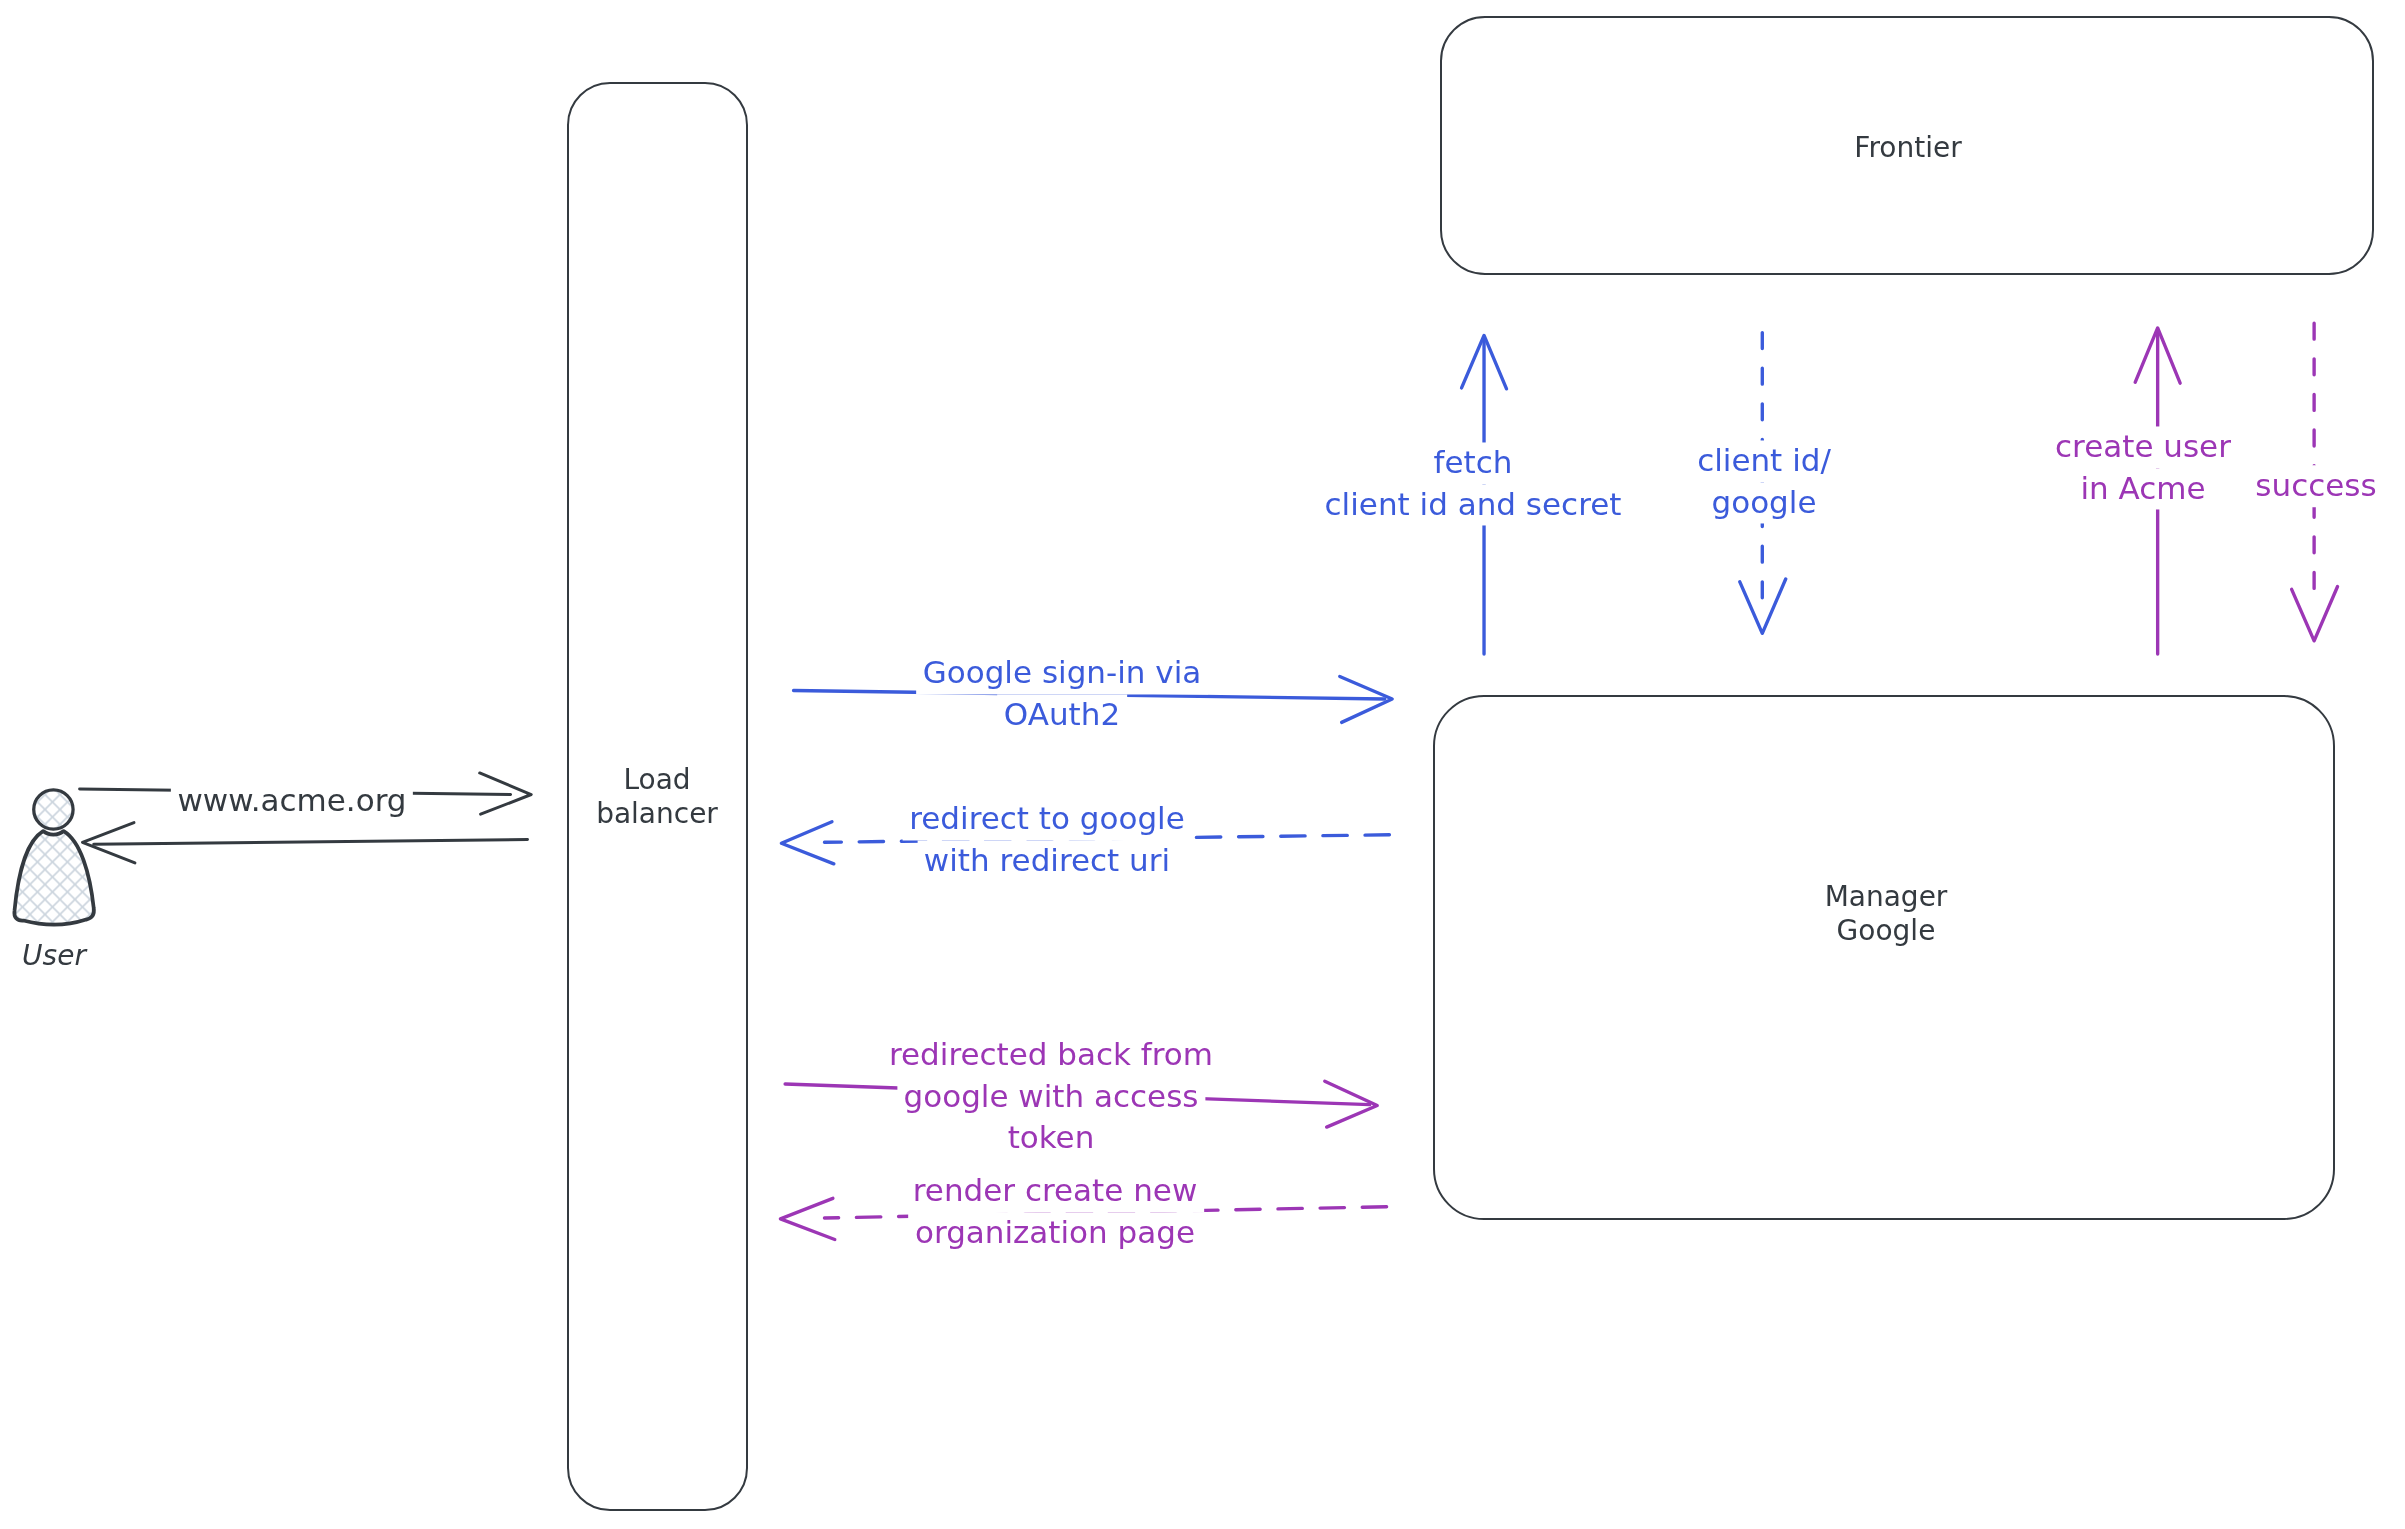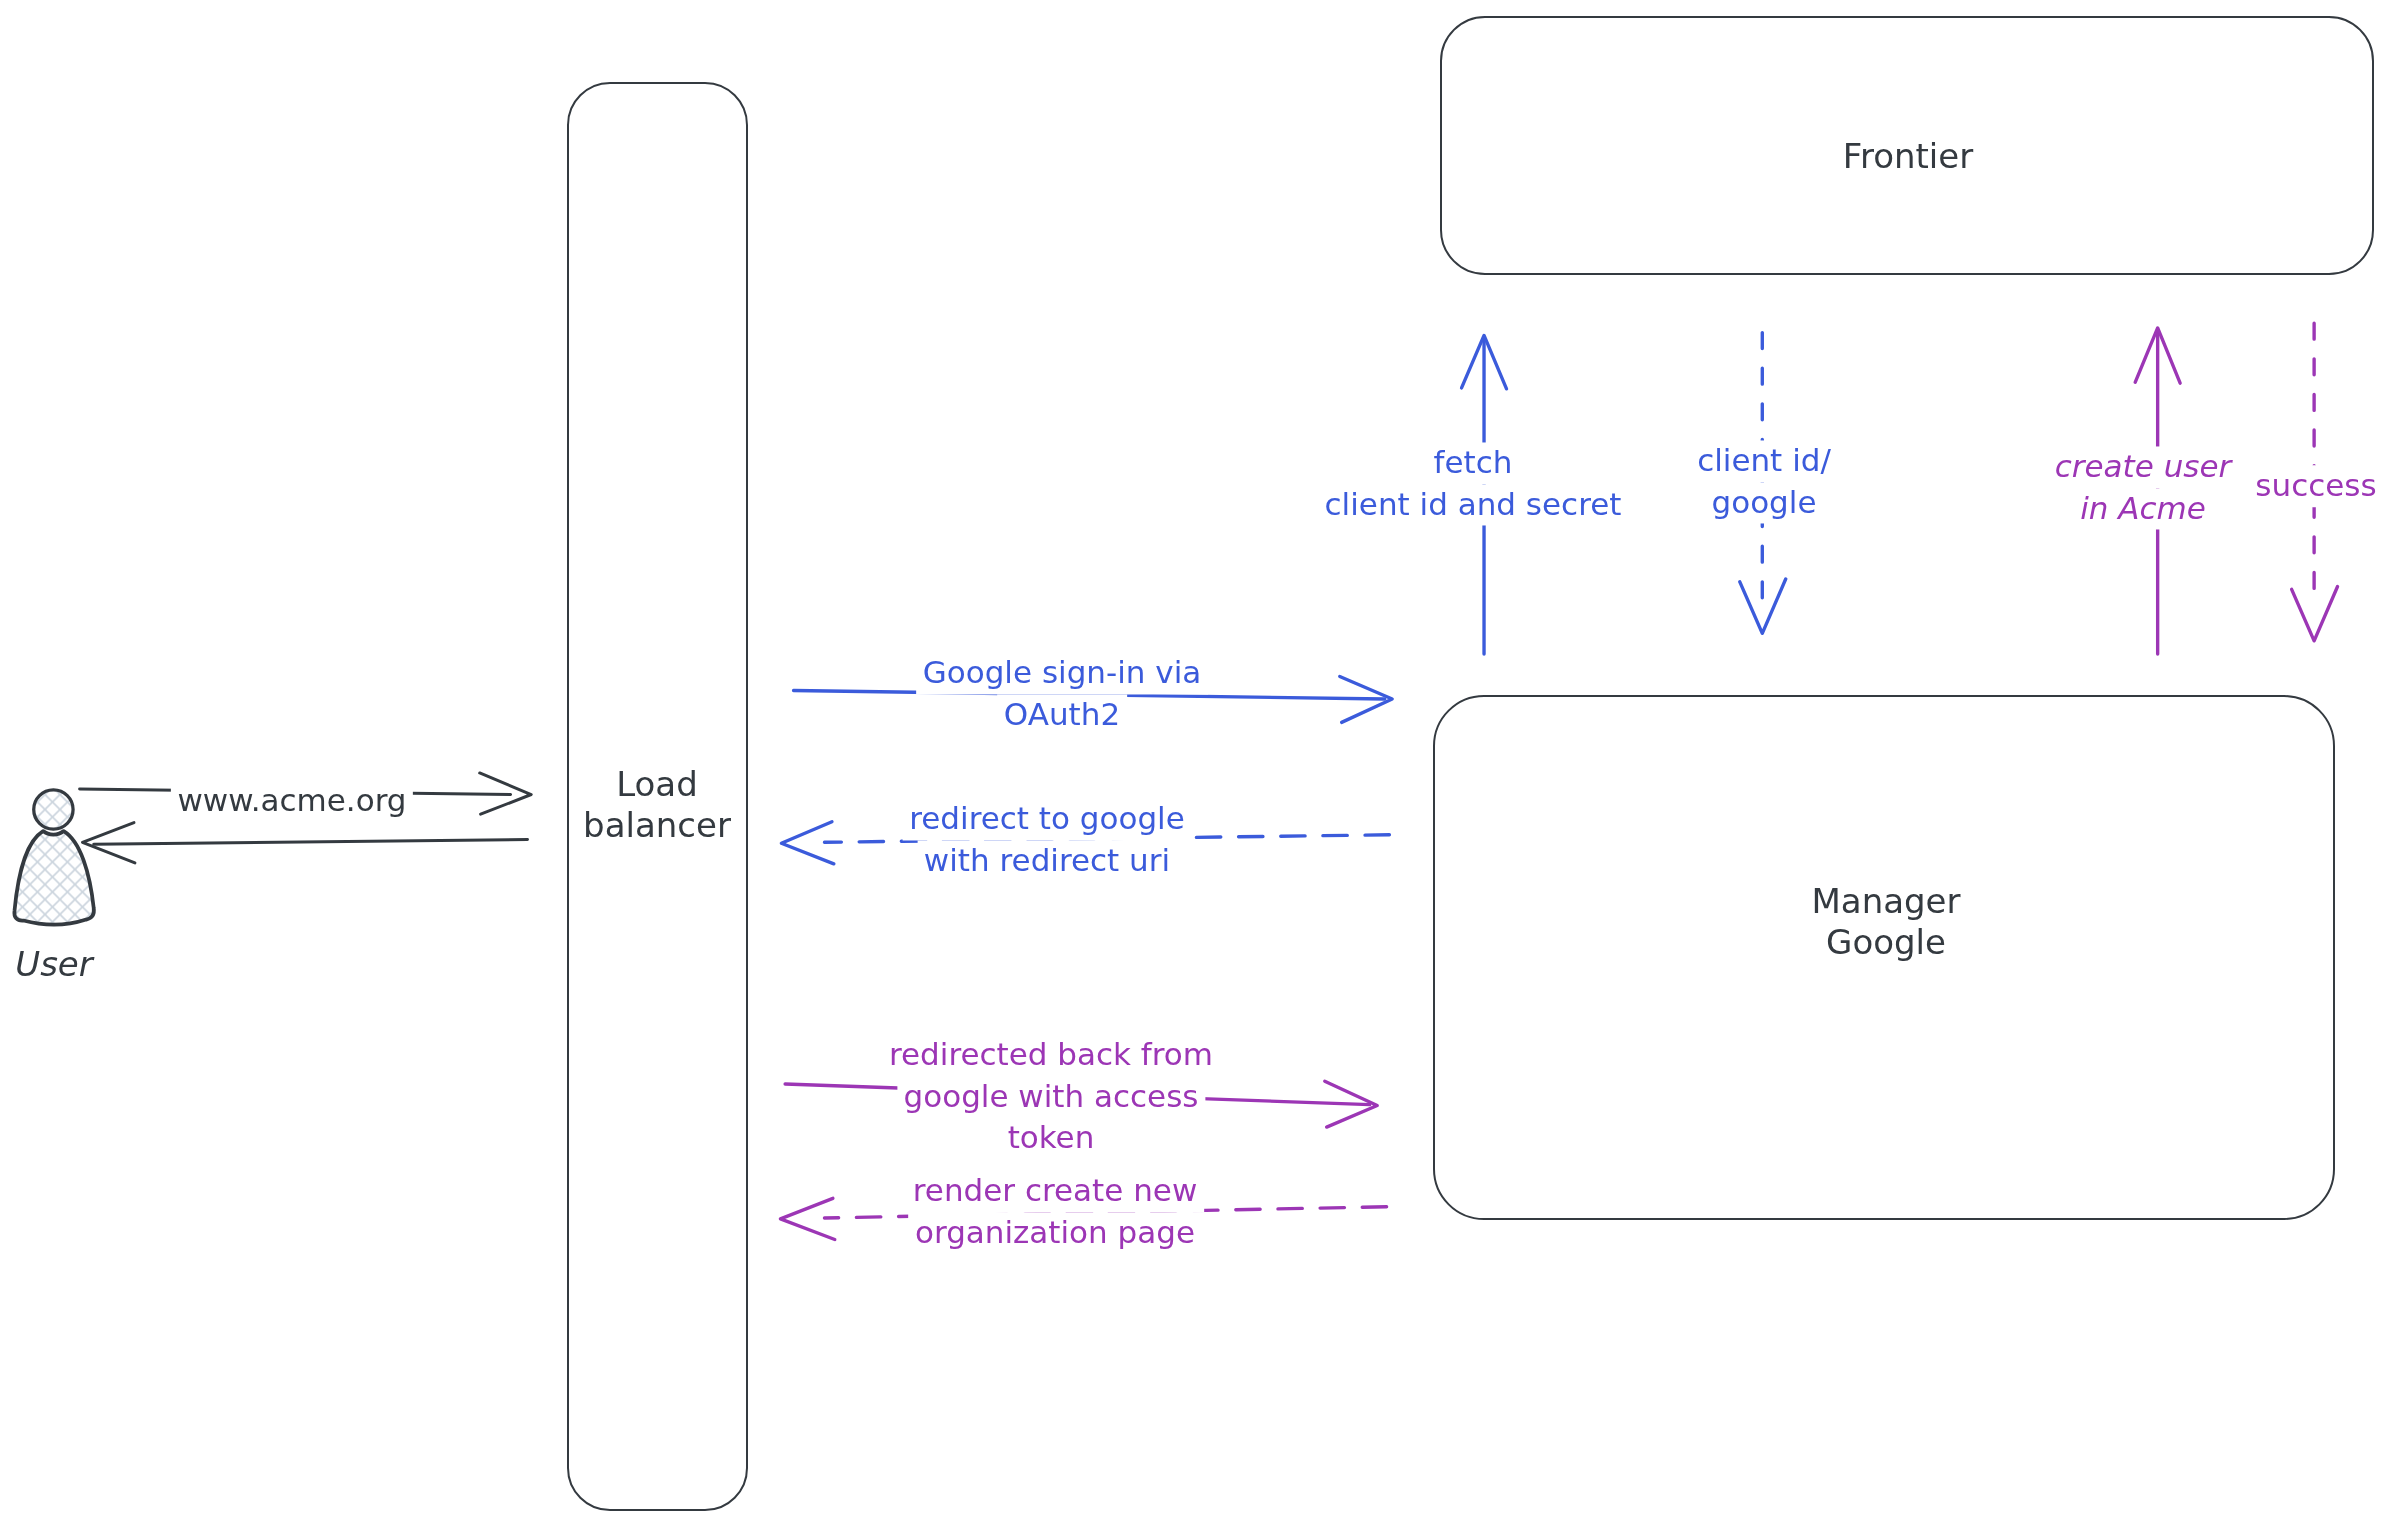--- a/index.html
+++ b/index.html
@@ -33,21 +33,21 @@
   .noline{fill:none;}
   .hatchfill{fill:url(#xh);}
   .label,.title{
     position:absolute;
     transform:translate(-50%,-50%);
     text-align:center;
     white-space:nowrap;
     line-height:1.34;
   }
   .label{font-size:31px;}
-  .title{font-size:34px;color:var(--ink);line-height:1.2;margin-top:8px;}
+  .title{font-size:28px;color:var(--ink);line-height:1.2;}
   .label .ln{width:fit-content;margin:0 auto;background:var(--background);padding:0 6.6px;}
   .c-ink{color:var(--ink);margin-top:8px;}
   .c-blue{color:var(--blue);}
   .c-purple{color:var(--purple);}
 </style>
 </head>
 <body>
 
 <div class="canvas">
 
@@ -157,21 +157,21 @@
   <div class="label c-blue" style="left:1473px;top:484px;">
     <div class="ln">fetch</div>
     <div class="ln">client id and secret</div>
   </div>
 
   <div class="label c-blue" style="left:1764px;top:482px;">
     <div class="ln">client id/</div>
     <div class="ln">google</div>
   </div>
 
-  <div class="label c-purple" style="left:2143px;top:488px;font-style:italic;">
+  <div class="label c-purple" style="left:2143px;top:468px;">
     <div class="ln">create user</div>
     <div class="ln">in Acme</div>
   </div>
 
   <div class="label c-purple" style="left:2316px;top:486px;">
     <div class="ln">success</div>
   </div>
 
 </div>
 

